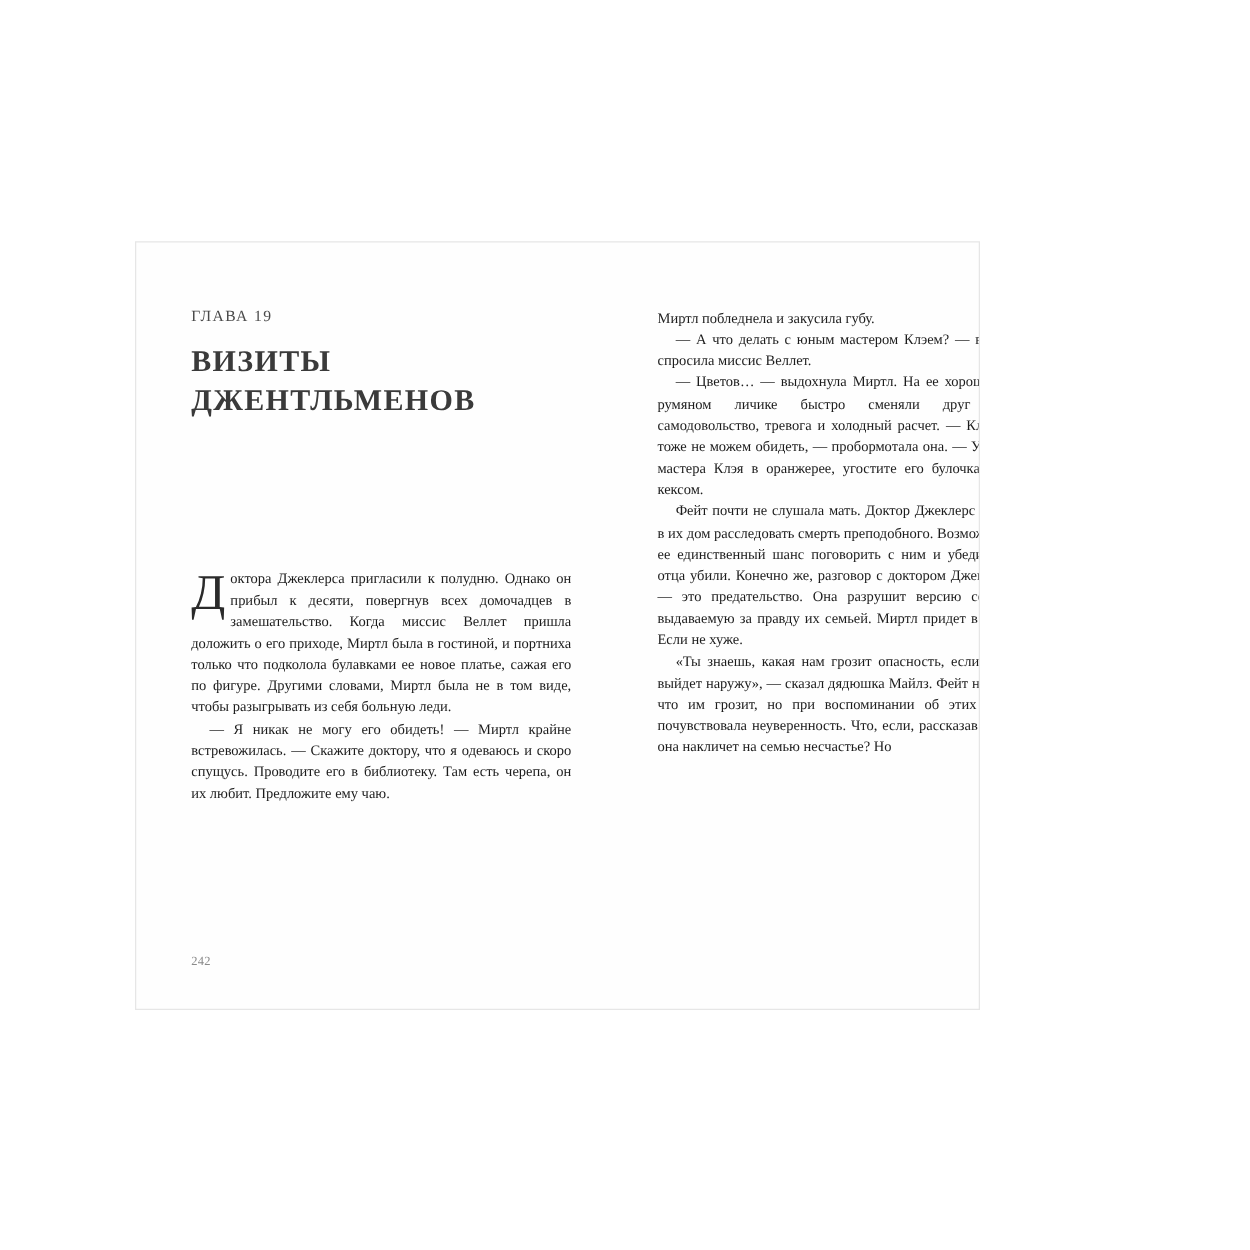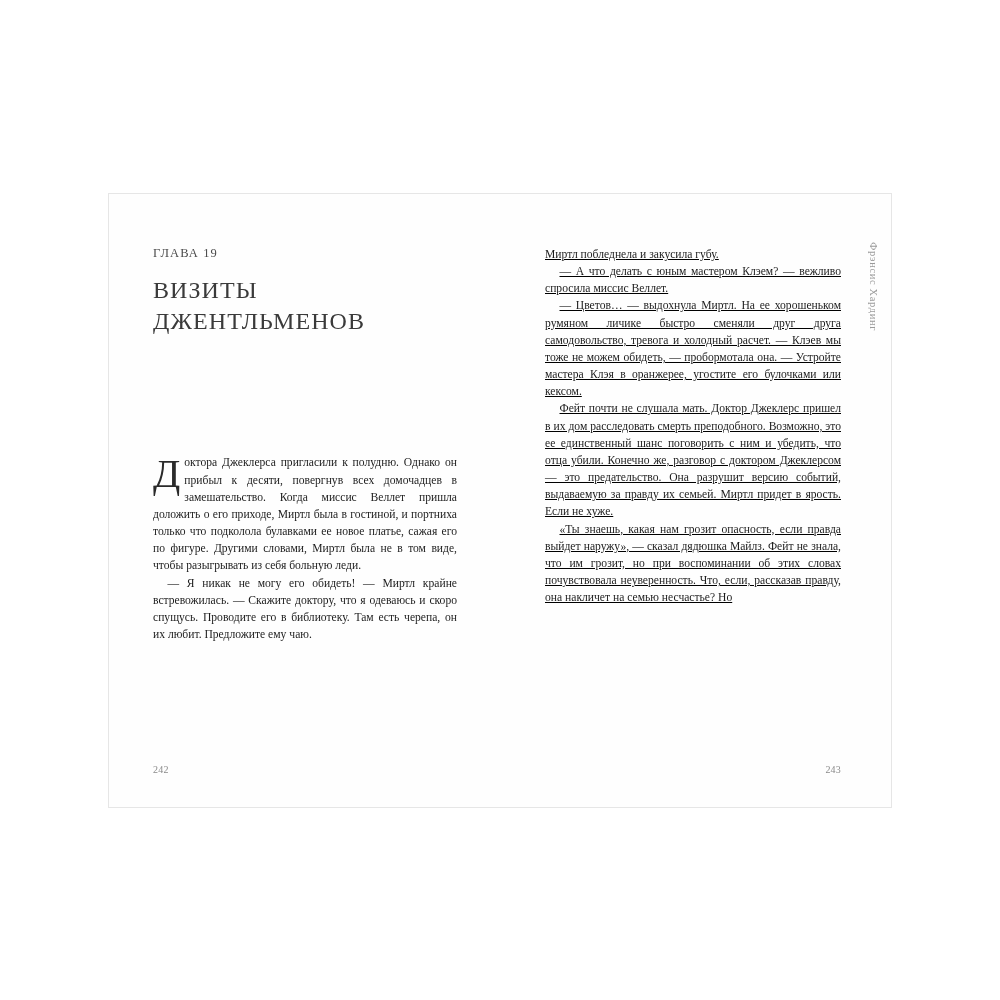--- a/index.html
+++ b/index.html
@@ -10,63 +10,62 @@
     background: #ffffff;
   }
   body {
     font-family: "Liberation Serif", "DejaVu Serif", serif;
   }
 
   .book-spread {
     position: absolute;
     left: 108px;
     top: 193px;
-    width: 784px;
+    width: 676px;
     height: 615px;
     background: #fefefe;
     border: 1px solid #e6e6e6;
     box-sizing: border-box;
     overflow: hidden;
   }
 
   .page {
     position: absolute;
     top: 0;
     height: 100%;
     box-sizing: border-box;
   }
   .page-left {
     left: 0;
     width: 392px;
     padding: 52px 44px 0 44px;
   }
   .page-right {
-    left: 392px;
+    left: 373px;
     width: 392px;
     padding: 52px 52px 0 44px;
-    text-decoration: underline;
   }
 
   .chapter-label {
     font-family: "Liberation Serif", "DejaVu Serif", serif;
     font-size: 12.5px;
     letter-spacing: 0.09em;
     color: #4a4a4a;
     text-transform: uppercase;
     margin-bottom: 14px;
   }
 
   .chapter-title {
     font-family: "Liberation Serif", "DejaVu Serif", serif;
     font-size: 24px;
     line-height: 1.28;
     letter-spacing: 0.045em;
     color: #3a3a3a;
     text-transform: uppercase;
-    font-weight: 400;
+    font-weight: 700;
     margin: 0 0 0 0;
     max-width: 260px;
   }
 
   .body-col {
     font-size: 11.6px;
     line-height: 1.48;
     color: #1c1c1c;
     text-align: justify;
     hyphens: auto;

